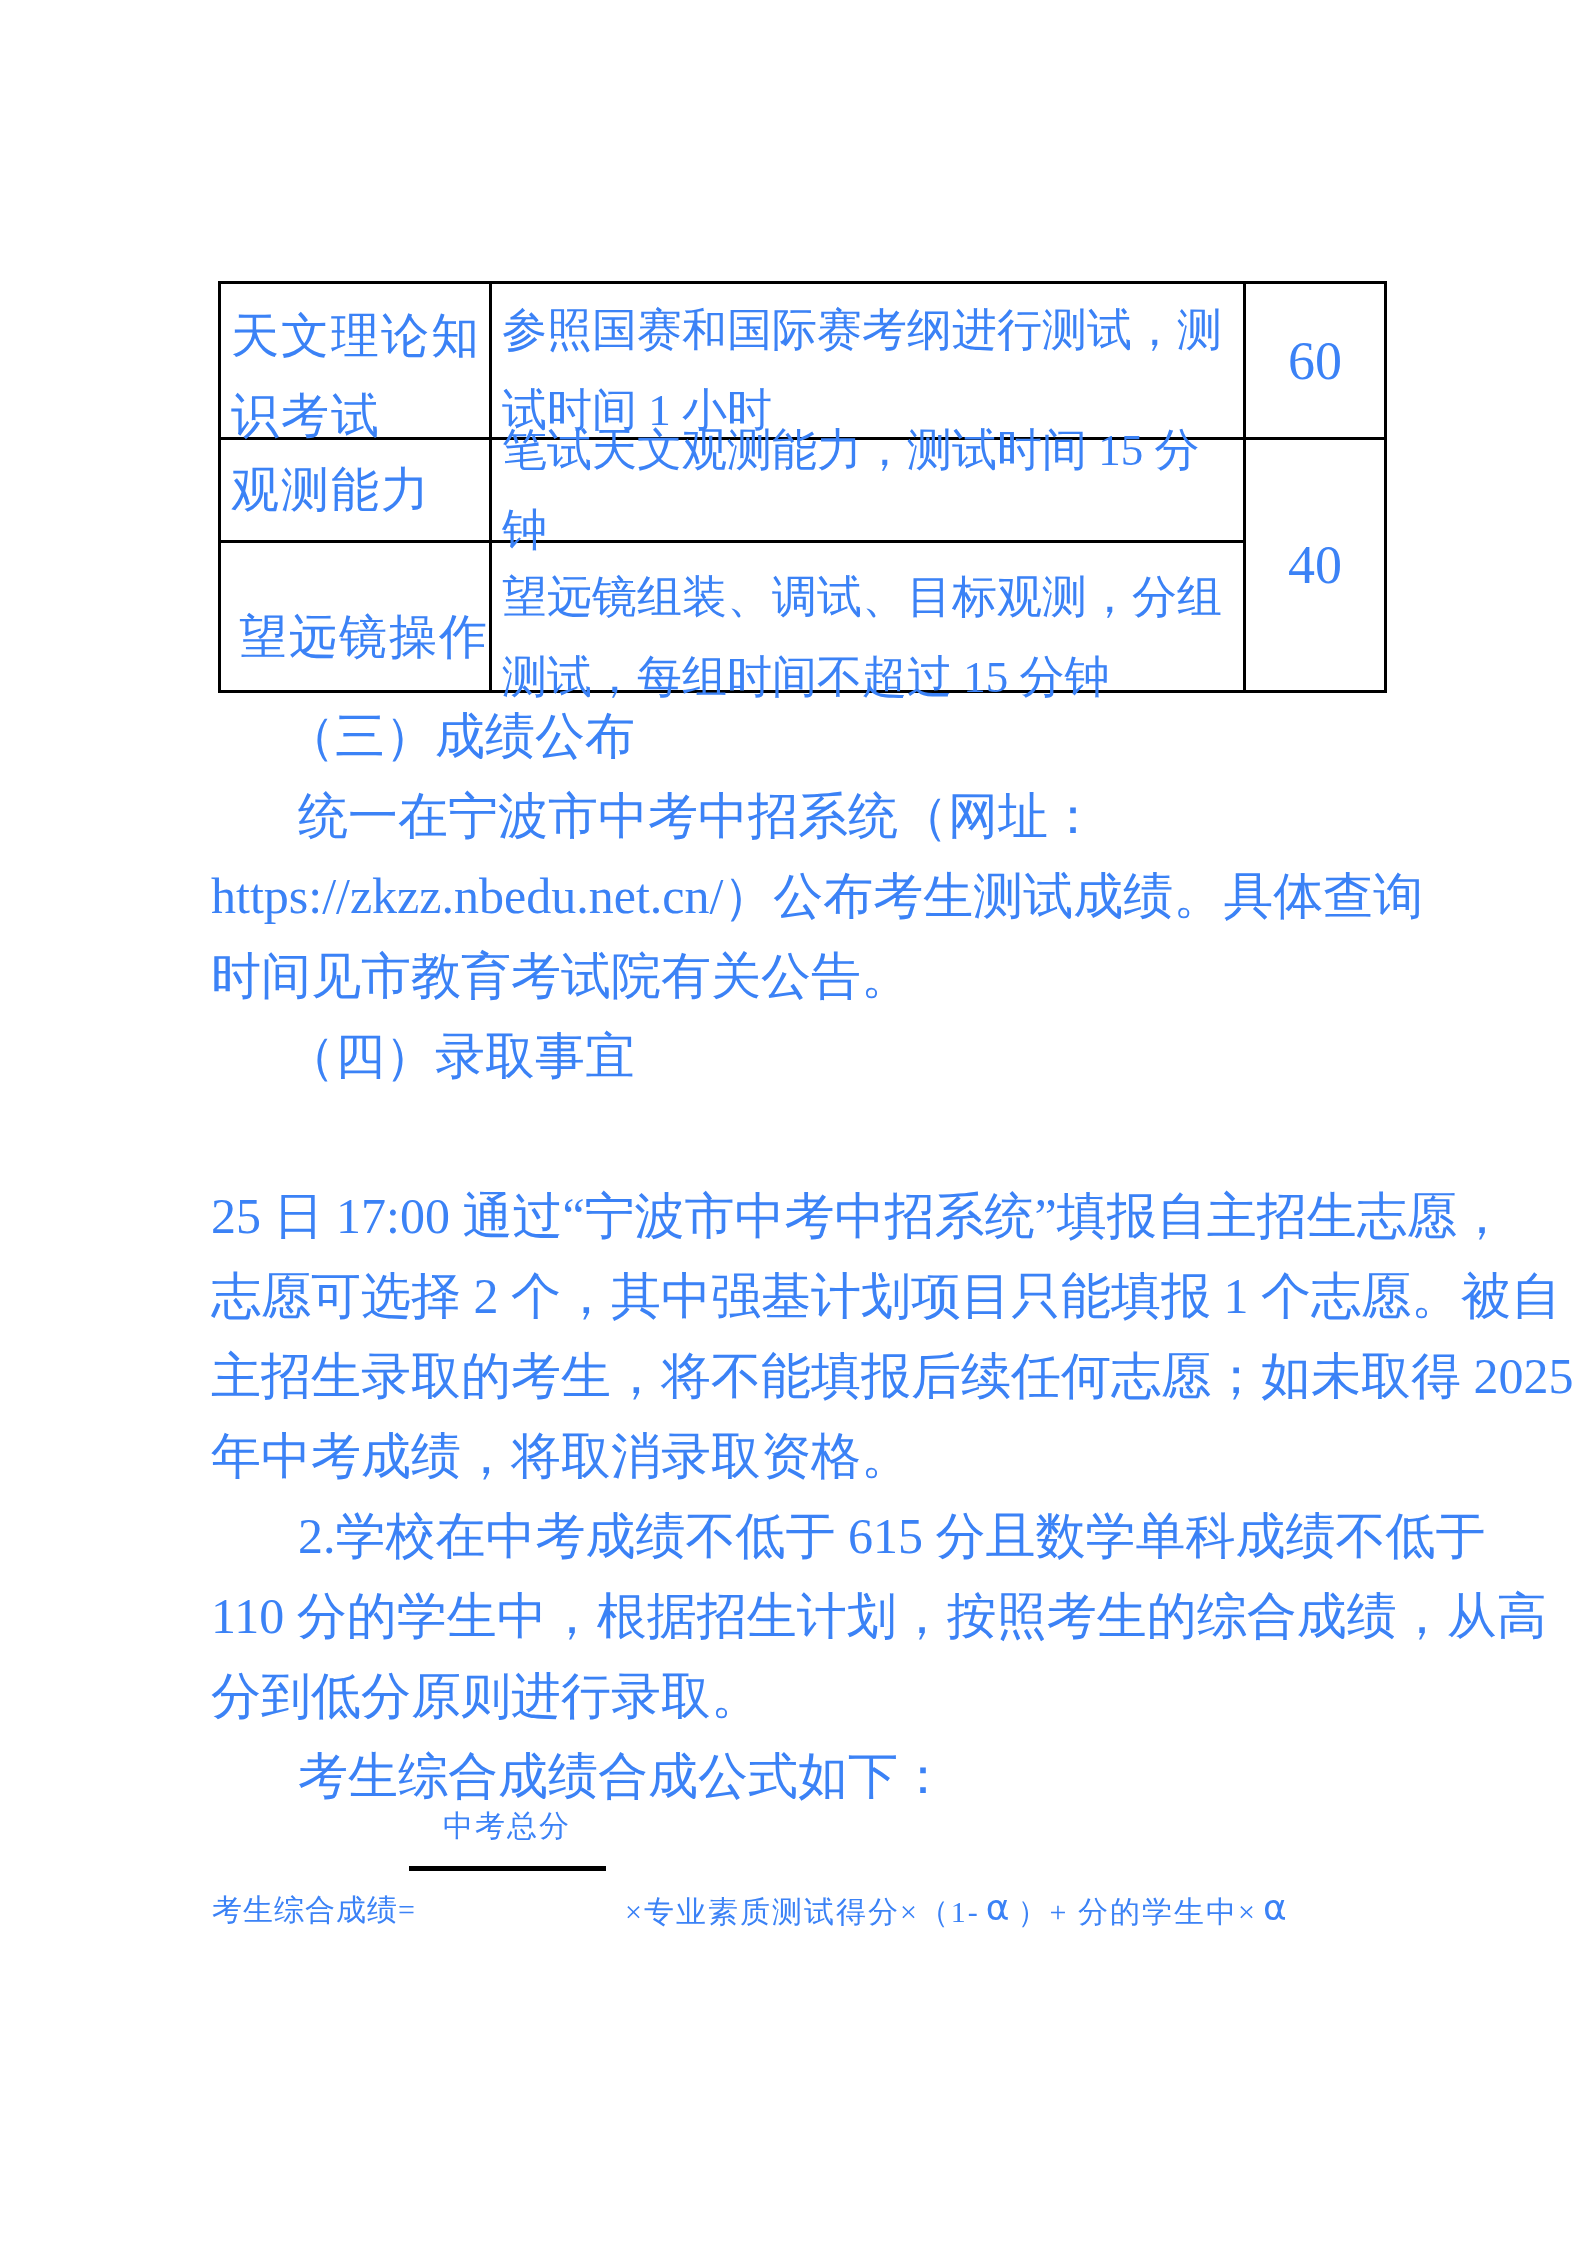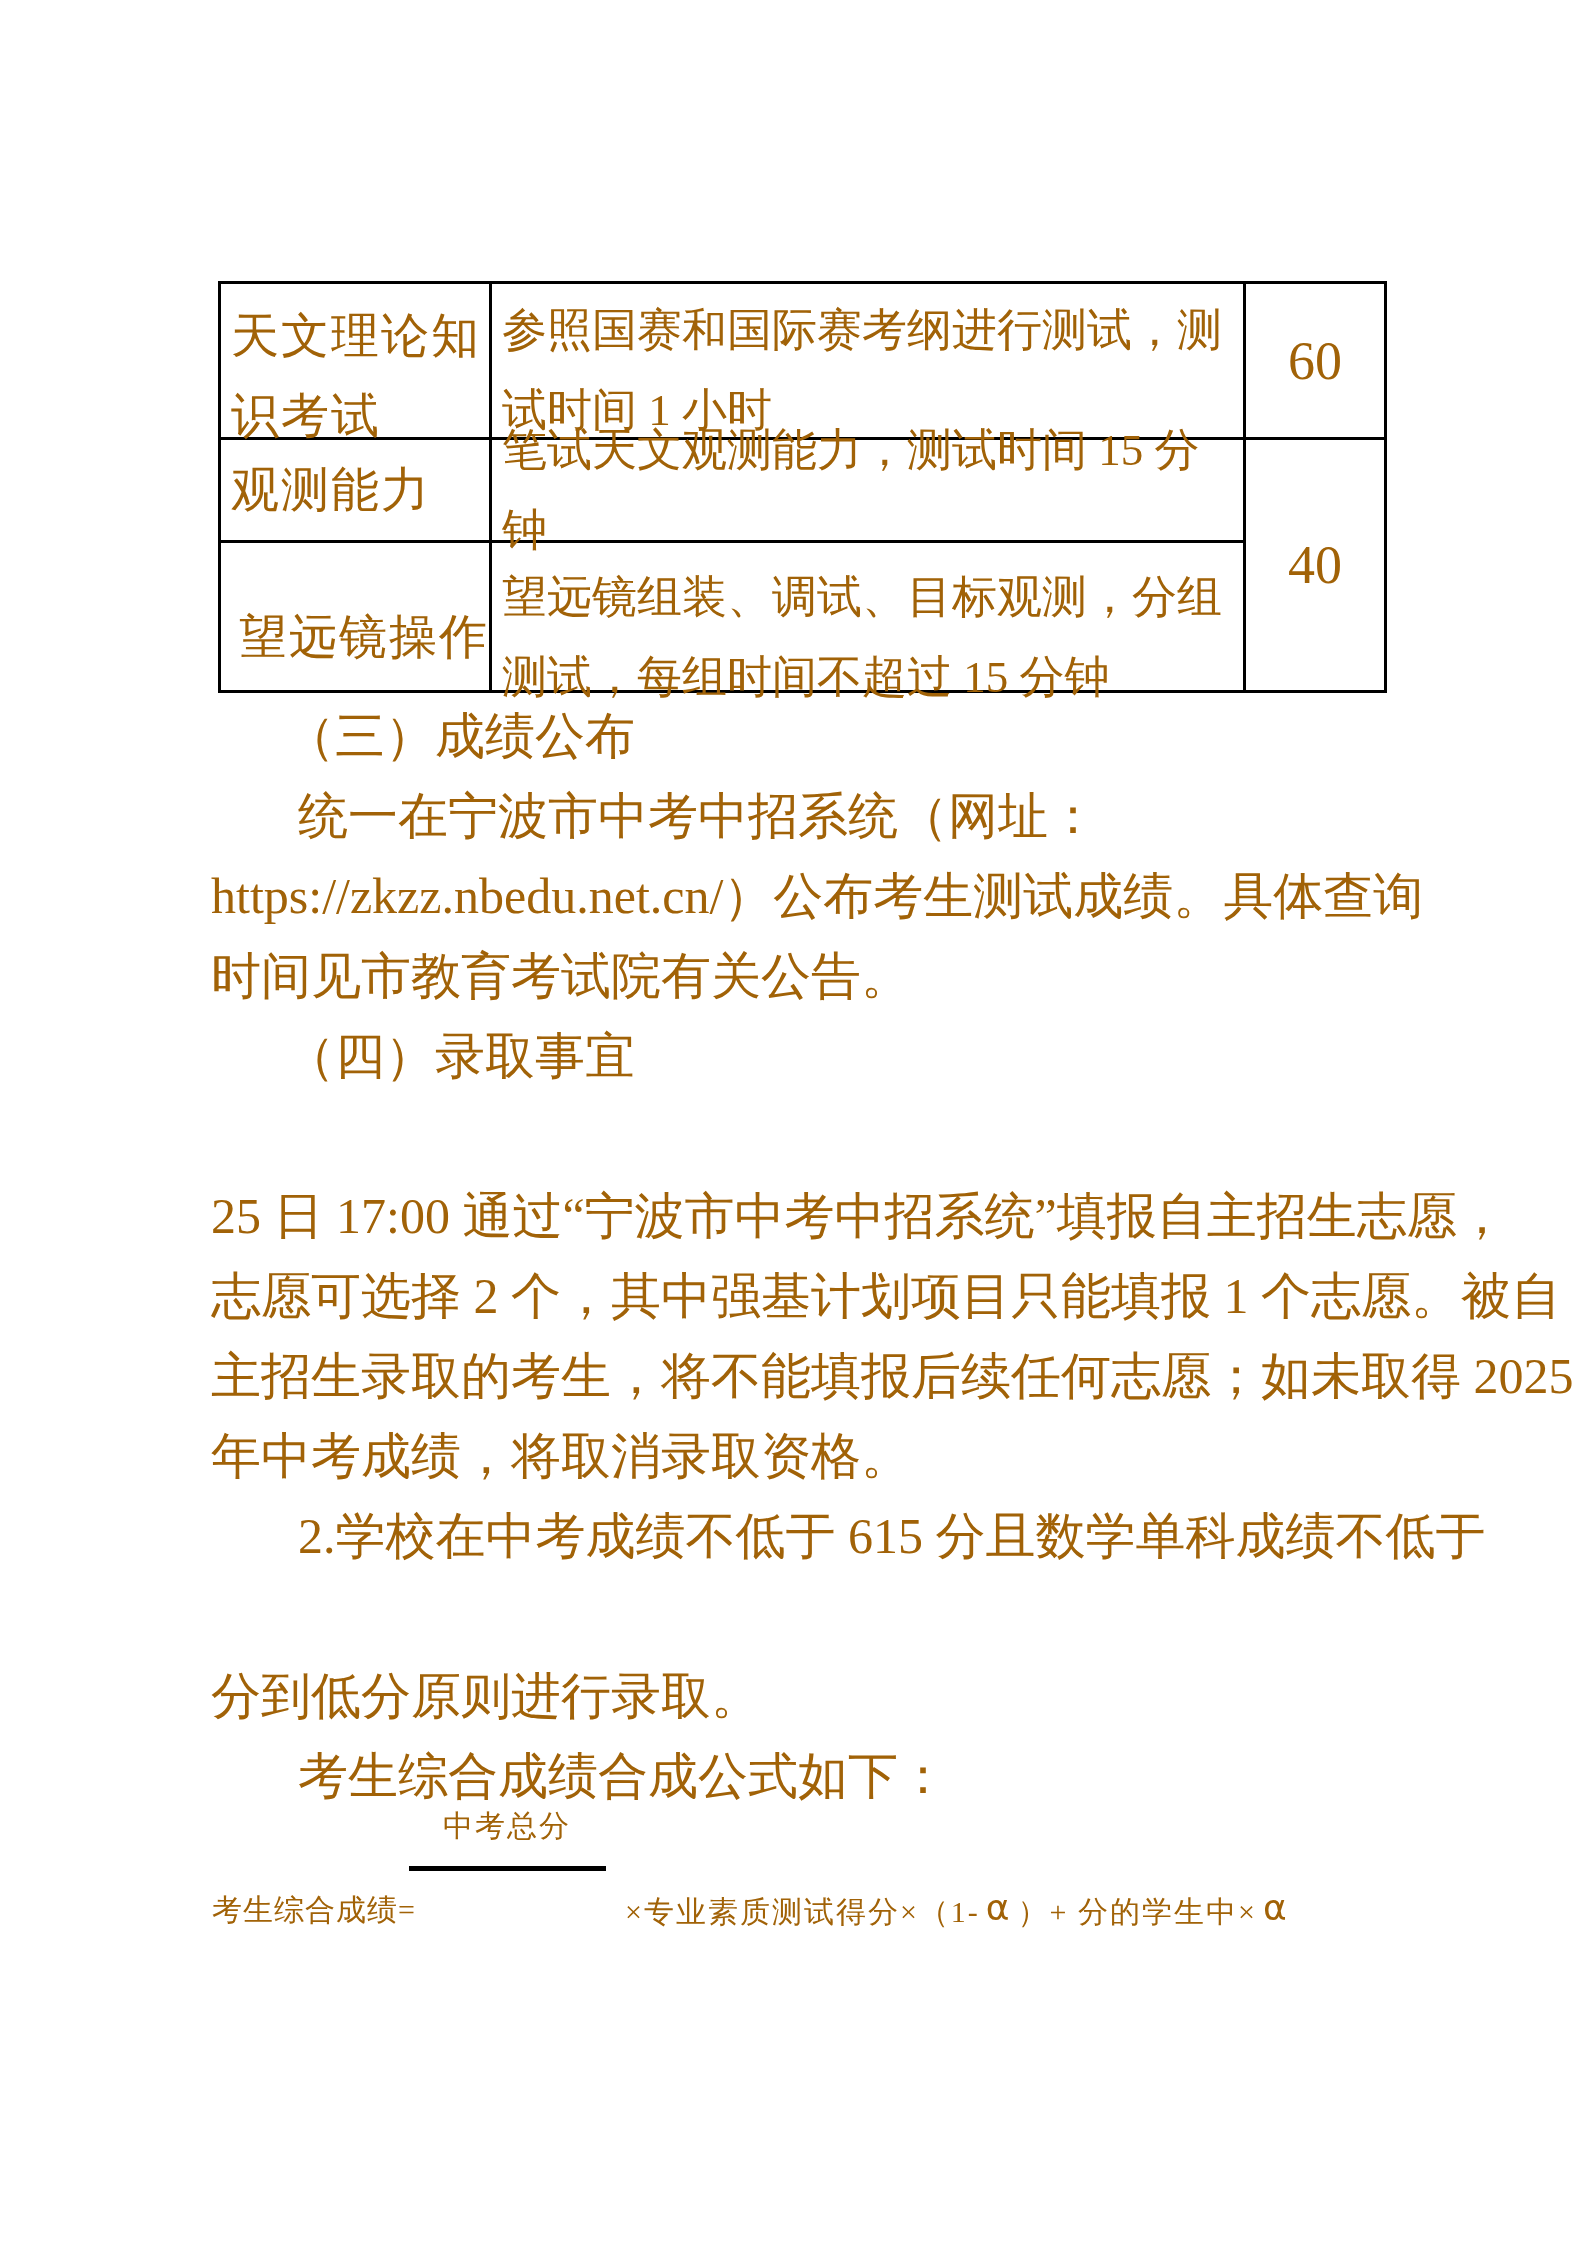--- a/index.html
+++ b/index.html
@@ -4,21 +4,21 @@
 <style>
   html, body { margin: 0; padding: 0; background: #888; }
   .page {
     position: relative;
     width: 1587px;
     height: 2245px;
     margin: 0 auto;
     background: #ffffff;
     overflow: hidden;
     font-family: "Liberation Serif", "DejaVu Serif", serif;
-    color: #a16207;
+    color: #3b82f6;
   }
 
   
   .score-table {
     position: absolute;
     left: 218px; top: 281px;
     width: 1169px; height: 412px;
     border: 3px solid #000;
     box-sizing: border-box;
   }
@@ -141,20 +141,21 @@
   <div class="bl ind-a t0">（三）成绩公布</div>
   <div class="bl ind-b t1">统一在宁波市中考中招系统（网址：</div>
   <div class="bl t2">https://zkzz.nbedu.net.cn/）公布考生测试成绩。具体查询</div>
   <div class="bl t3">时间见市教育考试院有关公告。</div>
   <div class="bl ind-a t4">（四）录取事宜</div>
   <div class="bl t6">25 日 17:00 通过“宁波市中考中招系统”填报自主招生志愿，</div>
   <div class="bl t7">志愿可选择 2 个，其中强基计划项目只能填报 1 个志愿。被自</div>
   <div class="bl t8">主招生录取的考生，将不能填报后续任何志愿；如未取得 2025</div>
   <div class="bl t9">年中考成绩，将取消录取资格。</div>
   <div class="bl ind-b t10">2.学校在中考成绩不低于 615 分且数学单科成绩不低于</div>
+  <div class="bl t11">110 分的学生中，根据招生计划，按照考生的综合成绩，从高</div>
   <div class="bl t12">分到低分原则进行录取。</div>
   <div class="bl ind-b t13">考生综合成绩合成公式如下：</div>
 
   <div class="f-num">中考总分</div>
   <div class="f-bar"></div>
   <div class="f-lhs">考生综合成绩=</div>
   <div class="f-rhs"><span>×专业素质测试得分×（1-</span><span class="alpha">α</span><span>）+ 分的学生中×</span><span class="alpha">α</span></div>
 
 </div>
 

